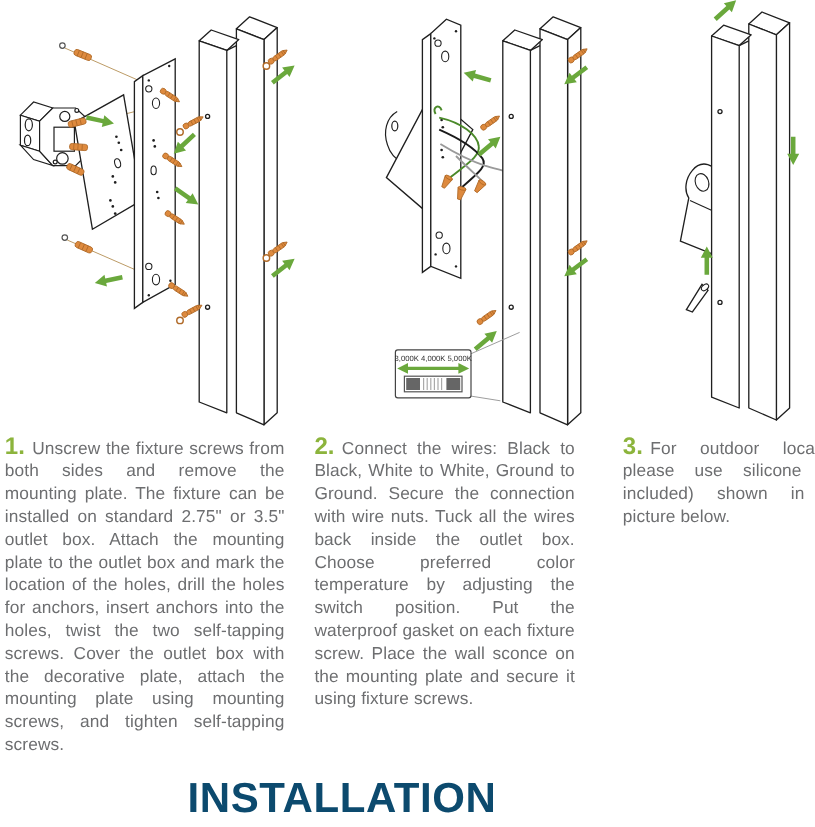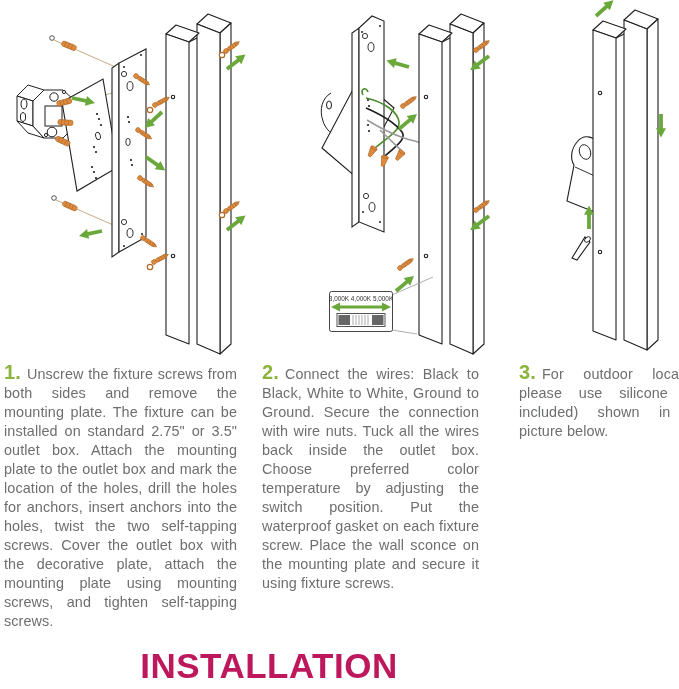--- a/index.html
+++ b/index.html
@@ -10,21 +10,21 @@
   .diagrams{position:absolute;top:0;left:0;}
   .steps{position:absolute;top:362px;left:0;width:667px;height:280px;}
   .step{position:absolute;top:0;text-align:justify;color:#6d6e70;
         font-size:14.4px;line-height:19px;letter-spacing:0.1px;}
   .step .num{color:#8cb43c;font-weight:bold;font-size:20px;line-height:1;margin-right:6px;}
   .step-1{left:4px;width:233px;}
   .step-2{left:262px;width:217px;}
   .step-3{left:487px;width:191px;margin-left:32px;}
   .title{
     position:absolute;top:646px;left:0;width:538px;margin:0;text-align:center;
-    font-size:35px;font-weight:bold;letter-spacing:0.5px;color:#be185d;
+    font-size:35px;font-weight:bold;letter-spacing:0.5px;color:#0c4a6e;padding-left:16px;
   }
   svg text{font-family:"Liberation Sans",sans-serif;}
 </style>
 </head>
 <body>
 
 <div class="page">
 
   <svg class="diagrams" width="679" height="360" viewBox="0 0 679 360">
     <defs>

